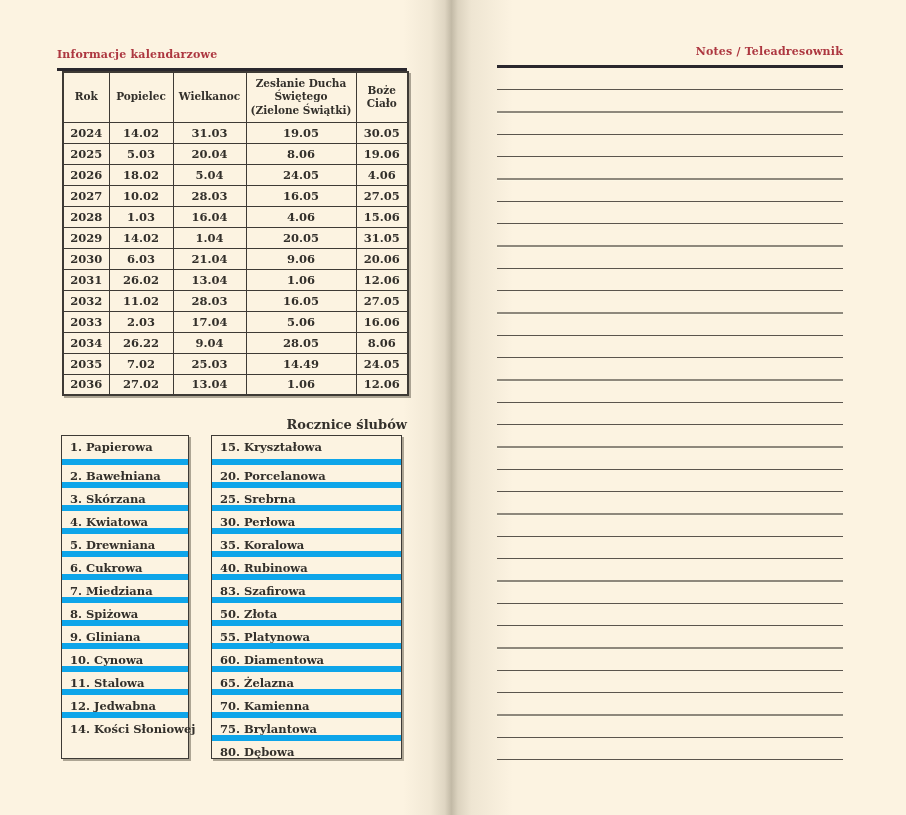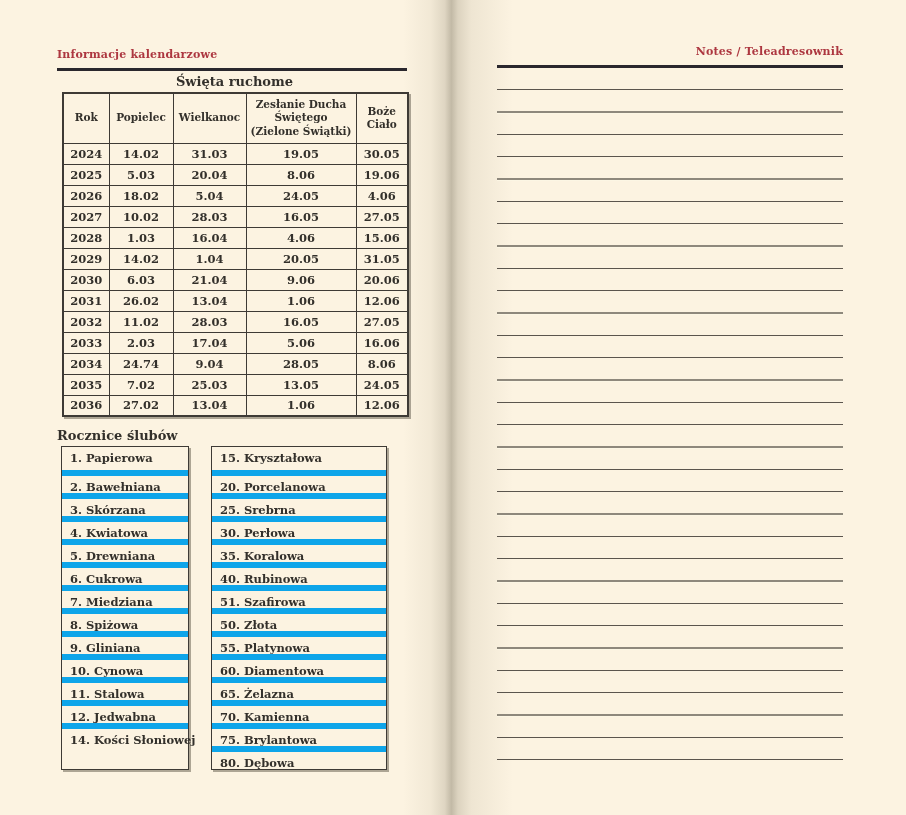--- a/index.html
+++ b/index.html
@@ -49,31 +49,31 @@
   }
   table.feast-table th, table.feast-table td {
     border:1px solid #3e3a35;
     text-align:center; vertical-align:middle;
     font-weight:bold; color:#33302b;
   }
   table.feast-table th { font-size:10.5px; line-height:1.3; padding:3px 2px; height:50px; }
   table.feast-table td { font-size:11.5px; height:21px; padding:0; }
 
   .ann-title {
-    width:350px; text-align:left; font-size:13px; font-weight:bold;
-    margin-top:8px; padding:3px 0 3px 0; line-height:15px;
+    width:350px; text-align:right; font-size:13px; font-weight:bold;
+    margin-top:1px; padding:20px 0 3px 0; line-height:15px;
   }
   .ann-lists { margin-left:4px; width:345px; display:flex; }
   .ann-list {
     border:1px solid #3e3a35;
     box-shadow:2px 2px 0 rgba(108,100,85,0.55);
     background:transparent;
   }
   .ann-list-left  { width:128px; margin-right:22px; }
-  .ann-list-right { width:176px; }
+  .ann-list-right { width:191px; }
   .ann-row {
     height:23px; line-height:22px; padding-left:8px;
     font-size:11.5px; font-weight:bold; white-space:nowrap;
     border-top:6px solid #0ea5e9;
   }
   .ann-row:first-child { border-top:none; }
 
   .page-title-right { text-align:right; }
   .ruled-lines { width:346px; }
   .ruled-line { height:22.33px; border-bottom:1px solid #5b554d; }
@@ -81,21 +81,20 @@
 </style>
 </head>
 <body>
 
 <div class="gutter"></div>
 
 <div class="page-left">
   <div class="page-title" style="color: rgb(173, 55, 64);">Informacje kalendarzowe</div>
   <div class="title-rule"></div>
 
-  <div class="section-title">Święta ruchome</div>
 
   <table class="feast-table">
     <colgroup>
       <col style="width:46px">
         <col style="width:64px">
         <col style="width:73px">
       <col style="width:110px">
         <col style="width:52px">
     </colgroup>
     <thead>
@@ -173,30 +172,30 @@
         </tr>
         <tr>
           <td>2033</td>
           <td>2.03</td>
           <td>17.04</td>
           <td>5.06</td>
           <td>16.06</td>
         </tr>
         <tr>
           <td>2034</td>
-          <td>24.74</td>
+          <td>26.22</td>
           <td>9.04</td>
           <td>28.05</td>
           <td>8.06</td>
         </tr>
         <tr>
           <td>2035</td>
           <td>7.02</td>
           <td>25.03</td>
-          <td>13.05</td>
+          <td>14.49</td>
           <td>24.05</td>
         </tr>
         <tr>
           <td>2036</td>
           <td>27.02</td>
           <td>13.04</td>
           <td>1.06</td>
           <td>12.06</td>
         </tr>
       </tbody>
@@ -220,21 +219,21 @@
         <div class="ann-row">12. Jedwabna</div>
         <div class="ann-row">14. Kości Słoniowej</div>
       </div>
     <div class="ann-list ann-list-right" id="ann-right">
         <div class="ann-row">15. Kryształowa</div>
         <div class="ann-row">20. Porcelanowa</div>
         <div class="ann-row">25. Srebrna</div>
         <div class="ann-row">30. Perłowa</div>
         <div class="ann-row">35. Koralowa</div>
         <div class="ann-row">40. Rubinowa</div>
-        <div class="ann-row">51. Szafirowa</div>
+        <div class="ann-row">83. Szafirowa</div>
         <div class="ann-row">50. Złota</div>
         <div class="ann-row">55. Platynowa</div>
         <div class="ann-row">60. Diamentowa</div>
         <div class="ann-row">65. Żelazna</div>
         <div class="ann-row">70. Kamienna</div>
         <div class="ann-row">75. Brylantowa</div>
         <div class="ann-row">80. Dębowa</div>
       </div>
   </div>
 </div>

